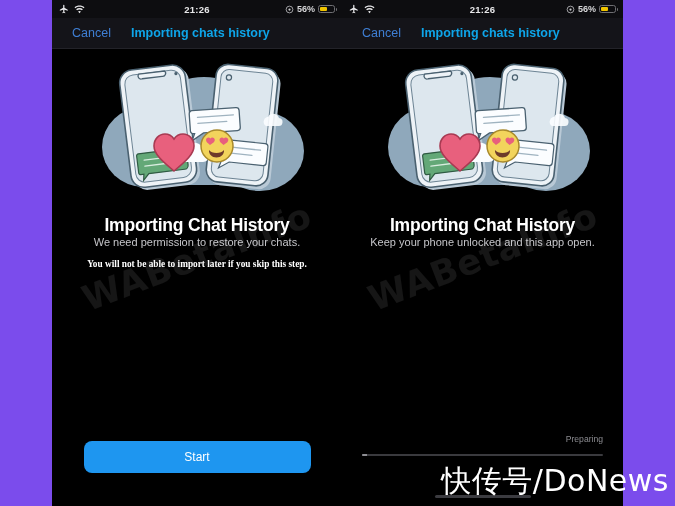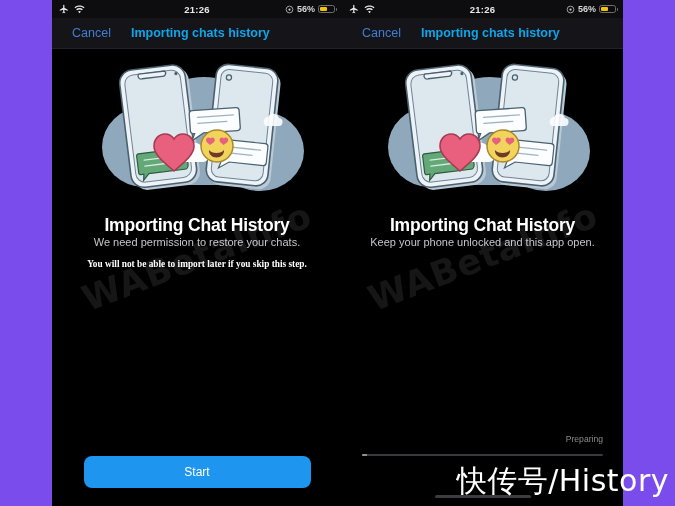--- a/index.html
+++ b/index.html
@@ -140,21 +140,21 @@
   .start-btn {
     width: 227px;
     height: 32px;
     background: #1e96f0;
     border-radius: 8px;
     border: none;
     color: #ffffff;
     font-size: 12px;
     font-family: "Liberation Sans", sans-serif;
     cursor: pointer;
-    margin-bottom: 17px;
+    margin-bottom: 32px;
   }
 
   .prep-wrap { width: 241px; margin-bottom: 49px; text-align: right; }
   .prep-label { color: #8b8b90; font-size: 8.6px; margin-bottom: 10px; }
   .prog-track {
     height: 1.6px;
     background: #3a3a3e;
     border-radius: 2px;
     overflow: hidden;
   }
@@ -426,15 +426,15 @@
           <div class="prog-track">
             <div class="prog-fill" style="width: 2%;"></div>
           </div>
         </div>
 
         <div class="home-ind"></div>
       </div>
     </div>
   </div>
 
-  <div id="wm-brand">快传号/History</div>
+  <div id="wm-brand">快传号/DoNews</div>
 
 </div>
 
 </body></html>

